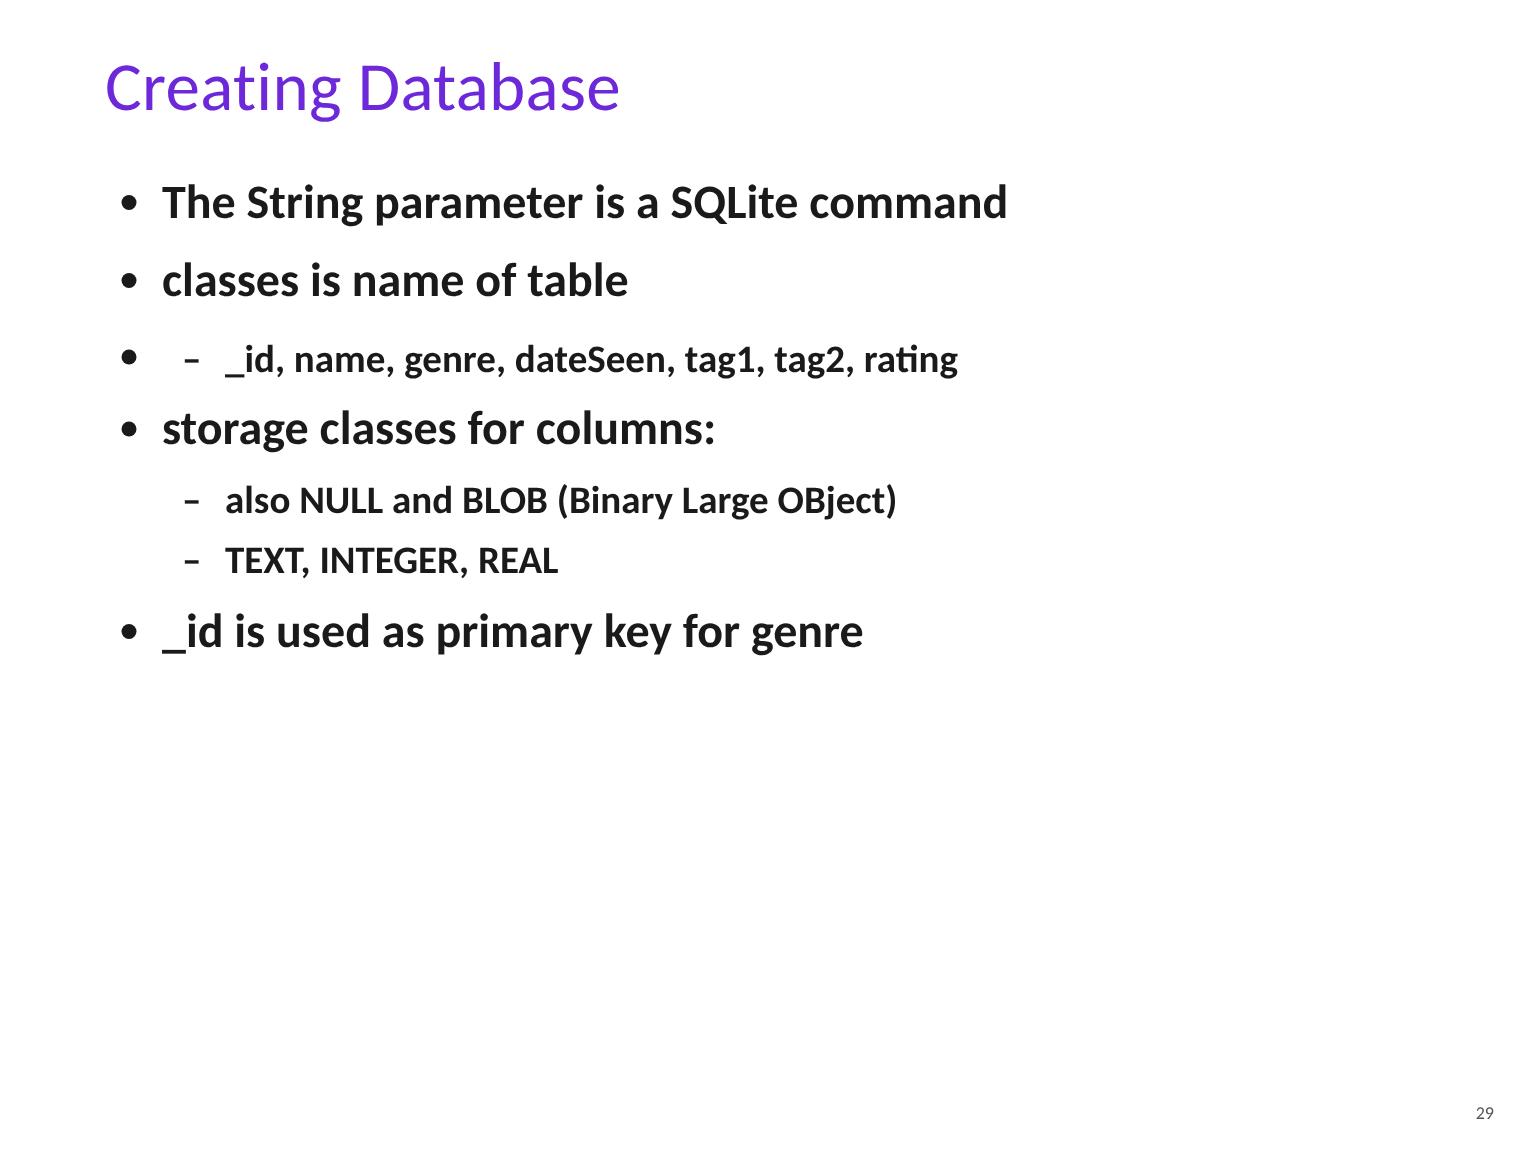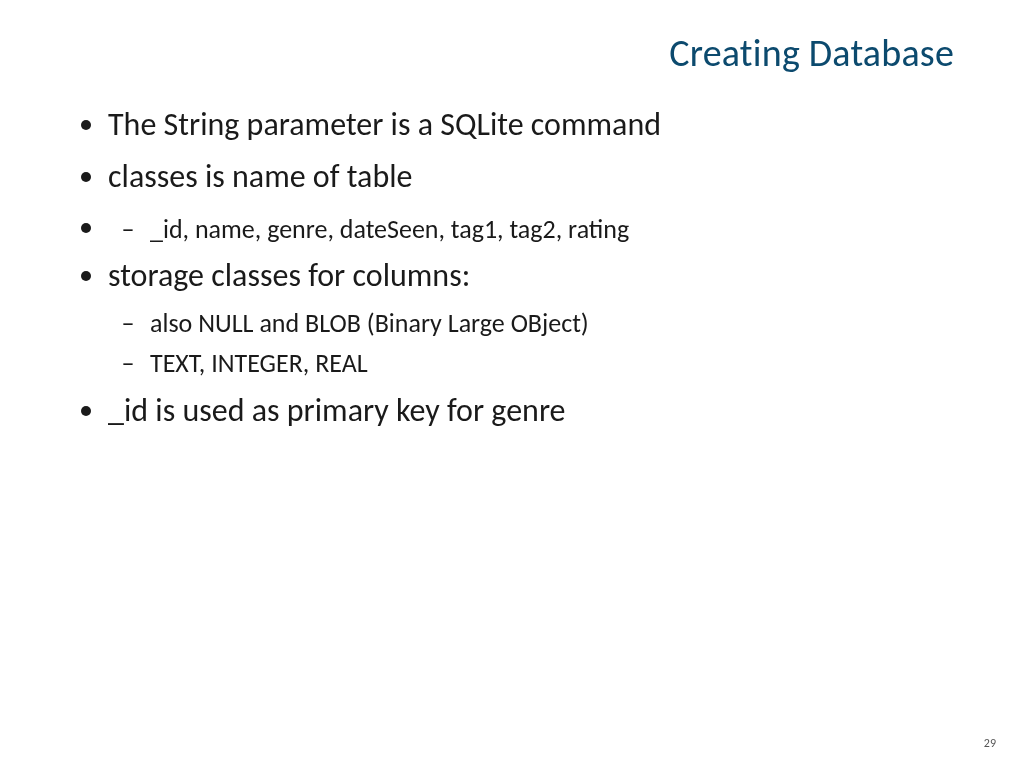--- a/index.html
+++ b/index.html
@@ -13,33 +13,34 @@
     overflow: hidden;
   }
   .slide {
     position: relative;
     width: 1024px;
     height: 768px;
     box-sizing: border-box;
     padding: 30px 70px 50px 70px;
   }
   h1.title {
-    text-align: right;
-    color: #0c4a6e;
-    font-size: 38px;
+    text-align: left;
+    color: #6d28d9;
+    font-size: 46px;
     font-weight: 400;
     margin: 0 0 24px 0;
     letter-spacing: 0.2px;
   }
   ul.top {
     margin: 0;
     padding-left: 38px;
     list-style-type: disc;
     font-size: 32px;
     line-height: 1.55;
+    font-weight: bold;
   }
   ul.top > li {
     margin-bottom: 2px;
   }
   ul.sub {
     margin: 2px 0 2px 0;
     padding-left: 42px;
     list-style: none;
     font-size: 26px;
     line-height: 1.55;

